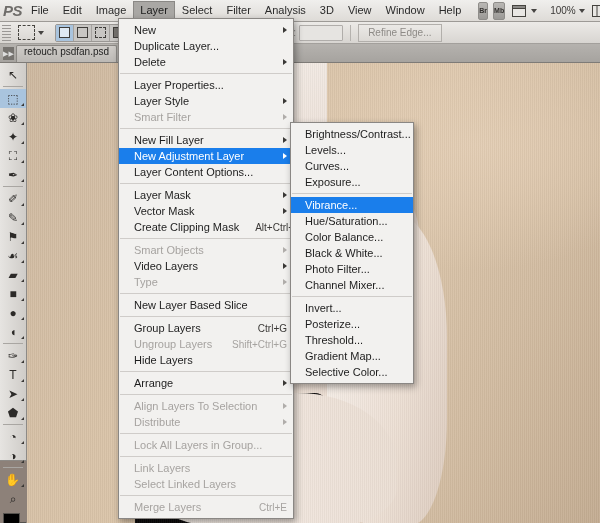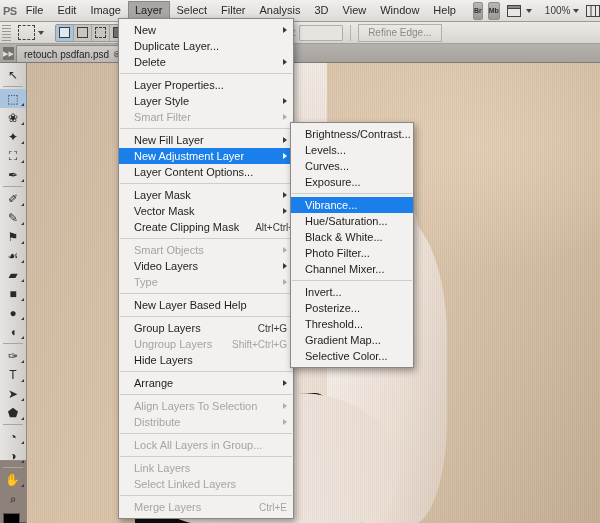--- a/index.html
+++ b/index.html
@@ -17,21 +17,21 @@
   .menubar{
     position:absolute;left:0;top:0;width:600px;height:22px;
     background:linear-gradient(#f0efed,#dedbd7);
     border-bottom:1px solid #9d9a96;
     display:flex;align-items:center;
     box-sizing:border-box;
   }
   .ps-logo{
     width:26px;height:16px;margin-left:3px;margin-right:2px;
     display:flex;align-items:center;justify-content:center;
-    color:#6e6c69;font-size:11px;font-weight:bold;letter-spacing:-.5px;
+    color:#6e6c69;font-size:15px;font-weight:bold;letter-spacing:-.5px;font-style:italic;
   }
   .mb-item{
     padding:3px 7px 4px 7px;color:#2a2a2a;font-size:11px;white-space:nowrap;
     line-height:12px;
   }
   .mb-item.active{background:#a9a7a4;color:#1d1d1d;border:1px solid #8a8885;padding:2px 6px 3px 6px;}
   .mb-sep{width:1px;height:15px;background:#b9b6b2;margin:0 5px;}
   .mb-btn{
     width:19px;height:16px;border:1px solid #8f8d8a;border-radius:2px;
     background:linear-gradient(#b9b7b4,#9b9996);
@@ -83,21 +83,21 @@
     border-bottom:1px solid #7e7b77;box-sizing:border-box;
     display:flex;align-items:flex-end;
   }
   .tabgrip{width:11px;height:13px;margin:0 2px 2px 3px;background:#76736f;
      display:flex;align-items:center;justify-content:center;color:#ddd;font-size:7px;}
   .tab{
     height:17px;padding:0 7px;display:flex;align-items:center;gap:4px;
     font-size:10px;color:#1f1f1f;
     background:linear-gradient(#cfccc8,#bcb9b5);
     border:1px solid #8b8884;border-bottom:none;
-    border-radius:2px 2px 0 0;box-sizing:border-box;
+    border-radius:2px 2px 0 0;box-sizing:border-box;flex-direction:column;
   }
   .tab .x{font-size:9px;color:#57534f;}
 
   
   .toolbar{
     position:absolute;left:0;top:63px;width:27px;height:398px;
     background:linear-gradient(to right,#e6e4e1,#cfccc8);
     border-right:1px solid #8d8a86;border-bottom:1px solid #8d8a86;
     box-sizing:border-box;padding-top:2px;
   }
@@ -495,21 +495,21 @@
       <div class="mi">
         <span>Video Layers</span>
         <span class="arw"></span>
       </div>
       <div class="mi dim">
         <span>Type</span>
         <span class="arw"></span>
       </div>
       <div class="msep"></div>
       <div class="mi">
-        <span>New Layer Based Help</span>
+        <span>New Layer Based Slice</span>
       </div>
       <div class="msep"></div>
       <div class="mi">
         <span>Group Layers</span>
         <span class="sc">Ctrl+G</span>
       </div>
       <div class="mi dim">
         <span>Ungroup Layers</span>
         <span class="sc">Shift+Ctrl+G</span>
       </div>
@@ -562,20 +562,23 @@
         <span>Exposure...</span>
       </div>
       <div class="msep"></div>
       <div class="mi hl">
         <span>Vibrance...</span>
       </div>
       <div class="mi">
         <span>Hue/Saturation...</span>
       </div>
       <div class="mi">
+        <span>Color Balance...</span>
+      </div>
+      <div class="mi">
         <span>Black &amp; White...</span>
       </div>
       <div class="mi">
         <span>Photo Filter...</span>
       </div>
       <div class="mi">
         <span>Channel Mixer...</span>
       </div>
       <div class="msep"></div>
       <div class="mi">

